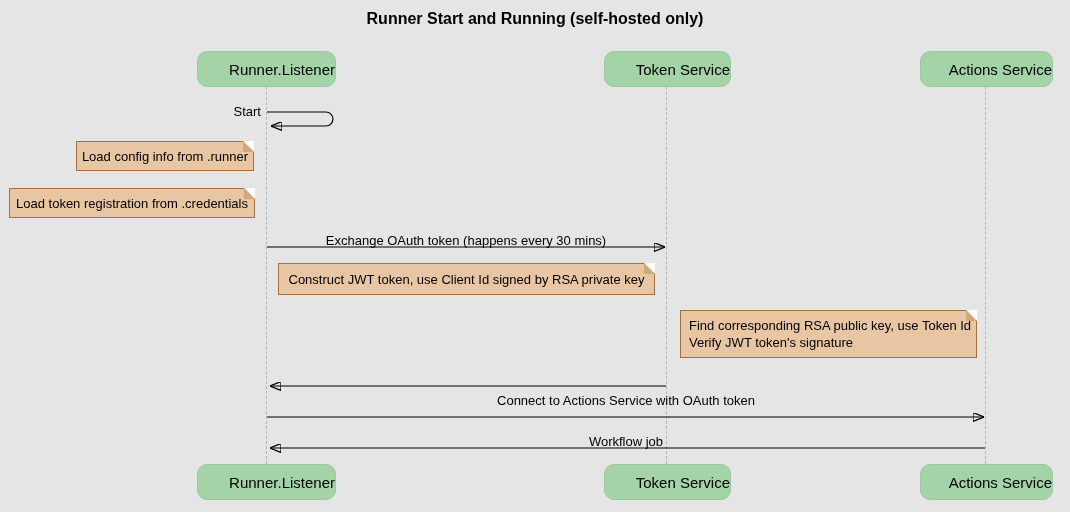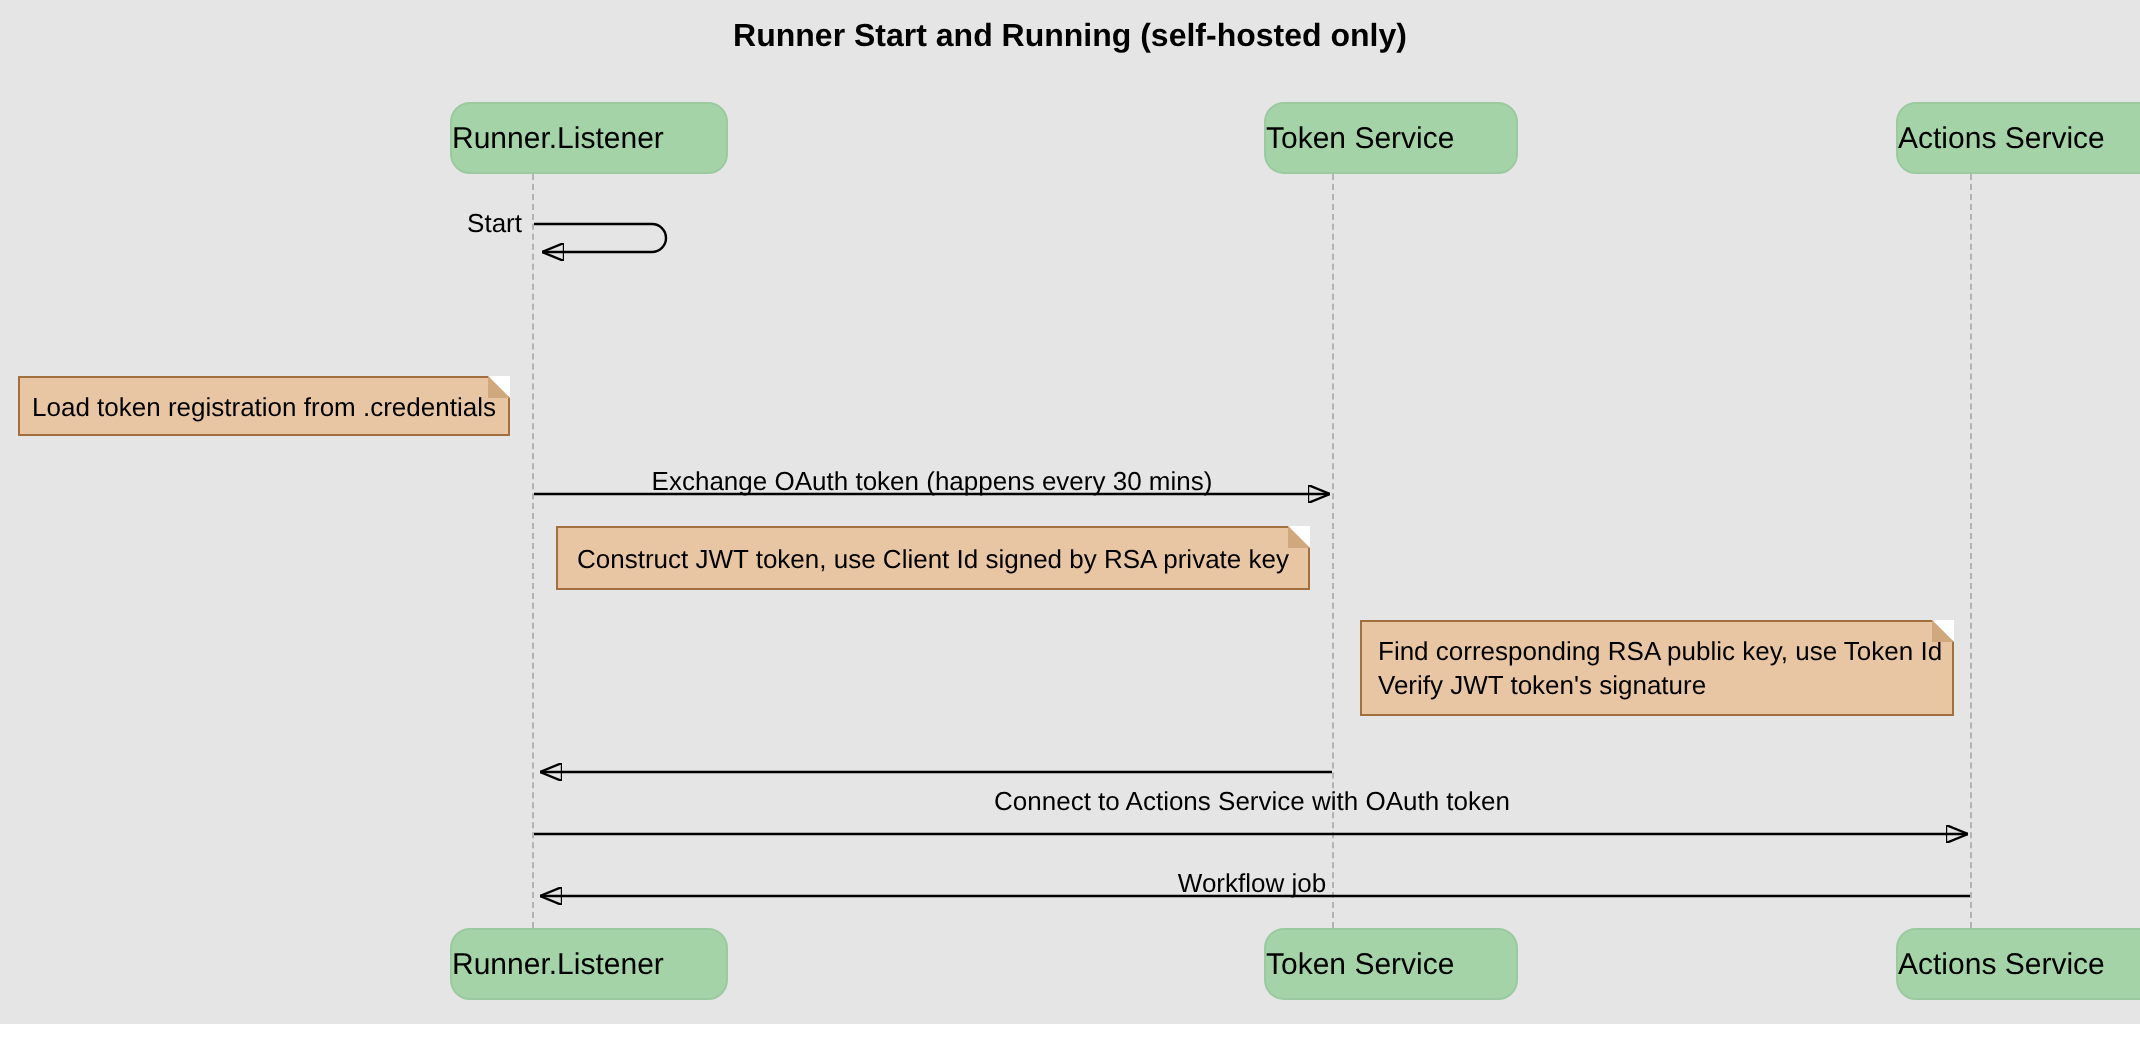--- a/index.html
+++ b/index.html
@@ -33,24 +33,23 @@
   }
 
   .participant {
     position: absolute;
     height: 36px;
     background: #a3d3a6;
     border: 1px solid #9ccaa0;
     border-radius: 10px;
     display: flex;
     align-items: center;
-    justify-content: flex-start;
+    justify-content: flex-end;
     font-size: 15px;
     white-space: nowrap;
-    margin-left: 28px;
   }
 
   .note {
     position: absolute;
     background: #e9c6a3;
     border: 1px solid #a2703e;
     font-size: 13px;
     display: flex;
     align-items: center;
     justify-content: center;
@@ -146,20 +145,23 @@
     <line x1="666" y1="386" x2="270" y2="386" marker-end="url(#arrowhead)"></line>
     <line x1="267" y1="417" x2="984" y2="417" marker-end="url(#arrowhead)"></line>
     <line x1="985" y1="448" x2="270" y2="448" marker-end="url(#arrowhead)"></line>
   </svg>
 
   <div class="msg-label right-anchored" style="right:809px; top:104px;">Start</div>
   <div class="msg-label" style="left:466px; top:233px;">Exchange OAuth token (happens every 30 mins)</div>
   <div class="msg-label" style="left:626px; top:393px;">Connect to Actions Service with OAuth token</div>
   <div class="msg-label" style="left:626px; top:434px;">Workflow job</div>
 
+  <div class="note" style="left:76px; top:141px; width:178px; height:30px;">
+    <span>Load config info from .runner</span>
+  </div>
   <div class="note" style="left:278px; top:263px; width:377px; height:32px;">
     <span>Construct JWT token, use Client Id signed by RSA private key</span>
   </div>
   <div class="note" style="left:9px; top:188px; width:246px; height:30px;">
     <span>Load token registration from .credentials</span>
   </div>
   <div class="note multiline" style="left:680px; top:310px; width:297px; height:48px;">
     <span class="note-lines">
       <span style="display:block;">Find corresponding RSA public key, use Token Id</span>
       <span style="display:block;">Verify JWT token's signature</span>

